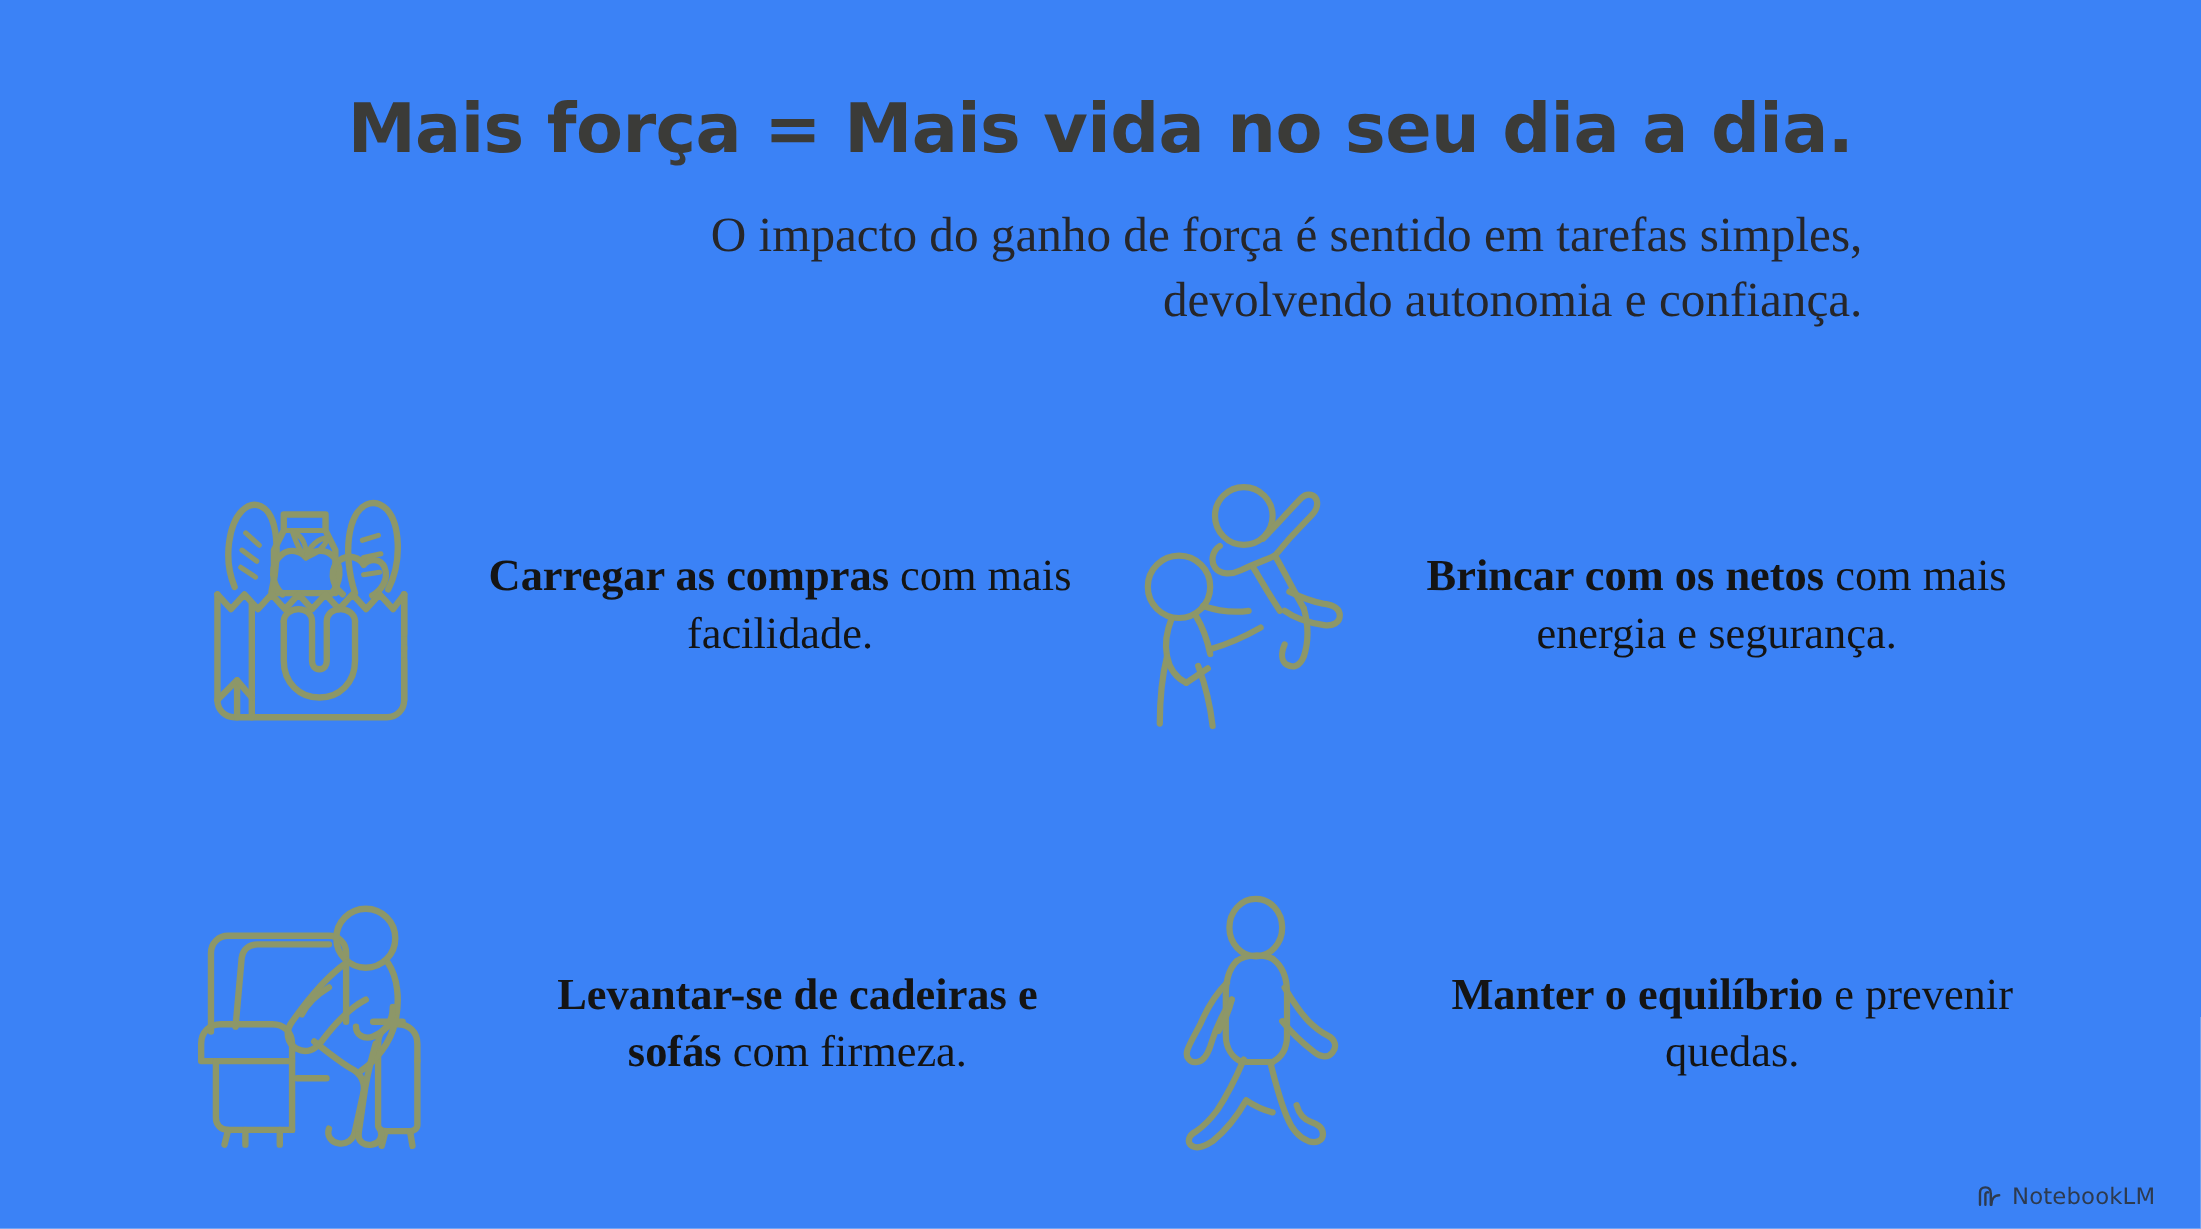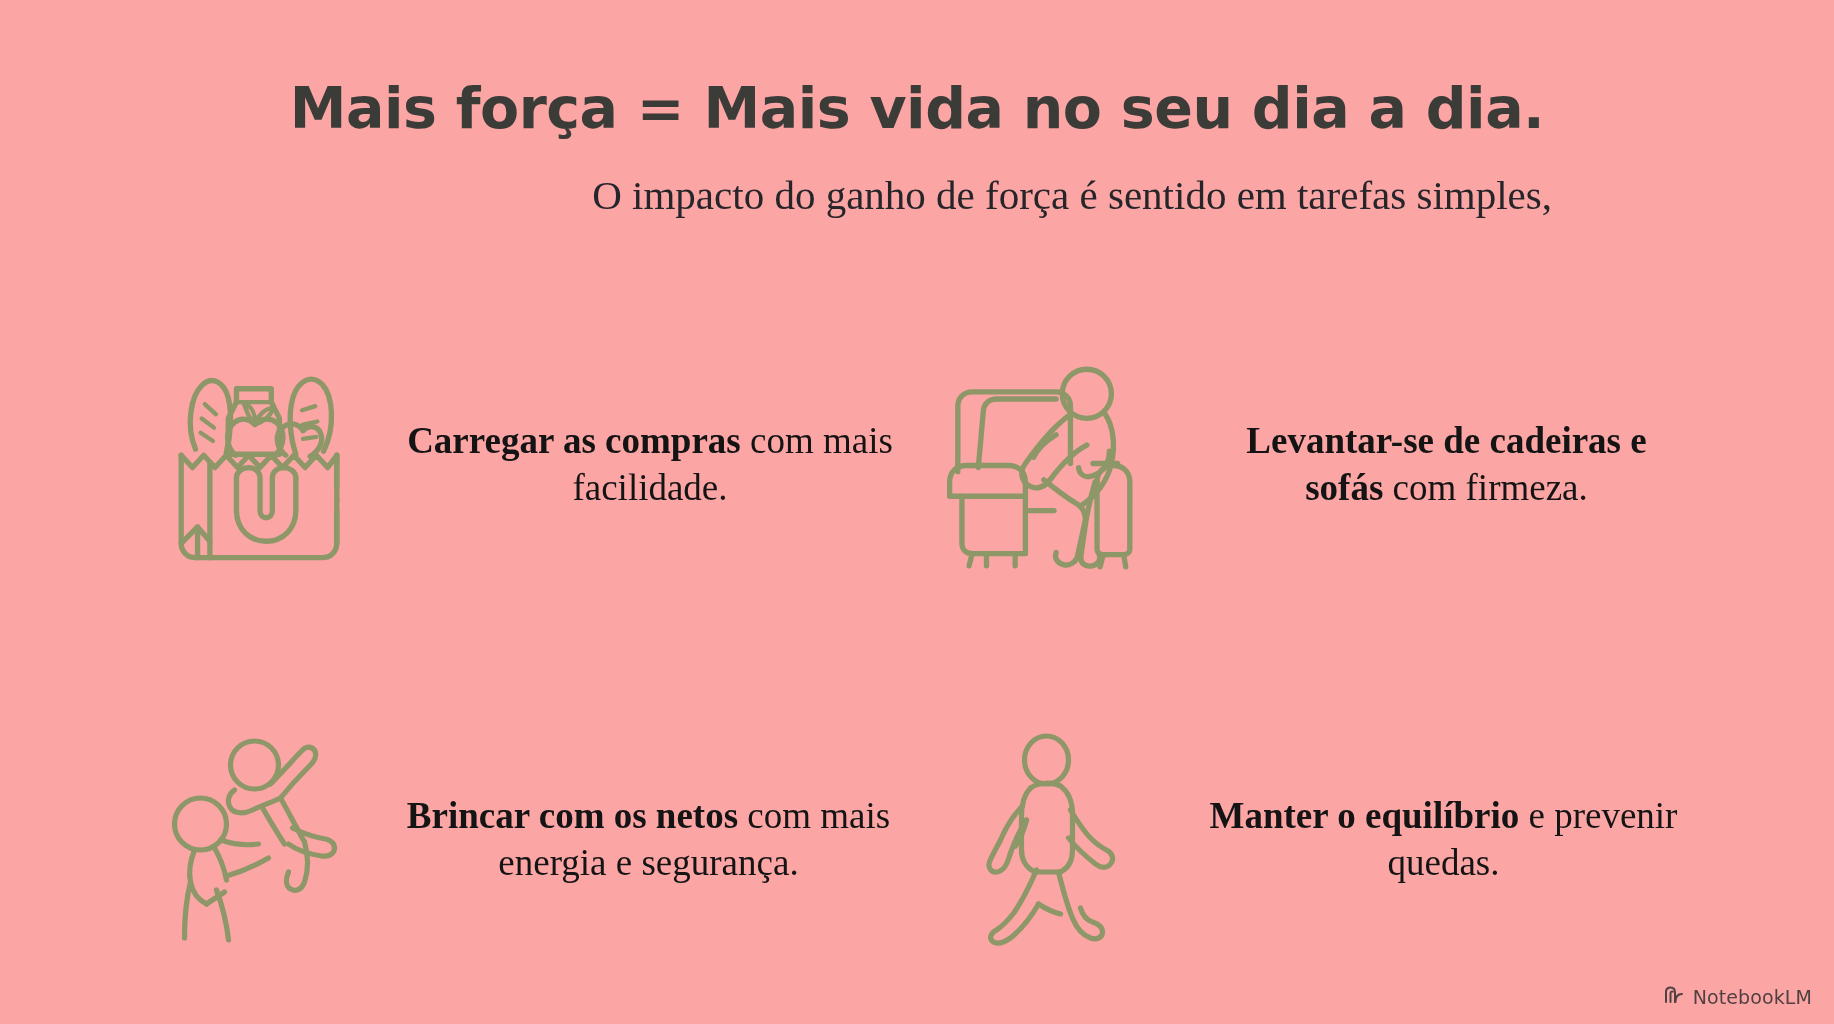--- a/index.html
+++ b/index.html
@@ -13,21 +13,21 @@
     background: #f4f2ed;
     font-family: "Liberation Serif", "DejaVu Serif", serif;
     overflow: hidden;
     position: relative;
     -webkit-font-smoothing: antialiased;
   }
 
   .slide {
     position: absolute;
     inset: 0;
-    background: #fca5a5;
+    background: #3b82f6;
     display: flex;
     flex-direction: column;
   }
 
   
   .header {
     padding-top: 78px;
     text-align: center;
     flex: 0 0 auto;
   }
@@ -122,24 +122,24 @@
   .benefit--groceries .benefit-icon { margin-left: 4px; }
   .benefit--chair   .benefit-icon { width: 235px; margin-left: 2px; }
   .benefit--kids    .benefit-icon { width: 205px; margin-left: 6px; }
   .benefit--walk    .benefit-icon { width: 185px; margin-left: 36px; }
   .benefit--walk    .benefit-text { margin-left: 16px; }
   .benefit--chair   .benefit-text { margin-left: 6px; }
 
   
   .watermark {
     position: absolute;
-    right: 22px;
+    right: 38px;
     bottom: 16px;
     display: flex;
-    align-items: flex-start;
+    align-items: center;
     gap: 8px;
     opacity: 0.82;
   }
   .watermark-label {
     font-family: "DejaVu Sans", "Liberation Sans", sans-serif;
     font-size: 19px;
     font-weight: 500;
     color: #2b2b2b;
     letter-spacing: 0.1px;
   }
@@ -147,20 +147,21 @@
 </style>
 </head>
 <body>
 
 <div class="slide">
 
   <div class="header">
     <h1 class="slide-title">Mais força = Mais vida no seu dia a dia.</h1>
     <p class="slide-subtitle">
       <span>O impacto do ganho de força é sentido em tarefas simples,</span><br>
+      <span>devolvendo autonomia e confiança.</span>
     </p>
   </div>
 
   <div class="benefits">
 
     <div class="benefit benefit--groceries">
       <div class="benefit-icon">
         <svg viewBox="0 0 200 210" aria-hidden="true">
 
           <path class="icon-stroke" d="M38 90 C28 66 34 38 44 28 C54 18 66 24 70 40 C74 56 72 78 68 94"></path>
@@ -190,65 +191,20 @@
           <path class="icon-stroke" d="M176 96 L176 128"></path>
           <path class="icon-stroke" d="M176 150 L176 182"></path>
           <path class="icon-stroke" d="M176 139 L176 140"></path>
 
           <path class="icon-stroke" d="M78 118 L78 150 C78 168 91 180 107 180 C123 180 136 168 136 150 L136 118"></path>
           <path class="icon-stroke" d="M78 118 C78 112 84 108 90 108 C96 108 101 112 101 118 L101 150 C101 154 103 157 107 157 C111 157 113 154 113 150 L113 118 C113 112 118 108 124 108 C130 108 136 112 136 118"></path>
         </svg>
       </div>
       <div class="benefit-text">
         <strong>Carregar as compras</strong><span> com mais facilidade.</span>
-      </div>
-    </div>
-
-    <div class="benefit benefit--chair">
-      <div class="benefit-icon">
-        <svg viewBox="0 0 215 210" aria-hidden="true">
-
-          <path class="icon-stroke" d="M16 112 L16 48 C16 40 22 34 30 34 L112 34 C120 34 126 40 126 48 L126 104"></path>
-
-          <path class="icon-stroke" d="M36 108 L41 52 C42 45 47 41 54 41 L112 41"></path>
-
-          <path class="icon-stroke" d="M8 122 C8 112 15 106 24 106 L66 106 C75 106 82 112 82 122 L82 136 L8 136 Z"></path>
-
-          <path class="icon-stroke" d="M20 136 L20 182 C20 188 24 192 30 192 L82 192"></path>
-          <path class="icon-stroke" d="M82 136 L82 192"></path>
-
-          <path class="icon-stroke" d="M152 122 C152 112 159 106 168 106 C177 106 184 112 184 122 L184 136"></path>
-          <path class="icon-stroke" d="M152 122 L152 188 C152 191 155 193 158 193 L178 193 C181 193 184 191 184 188 L184 136"></path>
-
-          <path class="icon-stroke" d="M30 192 L27 204 M44 192 L44 204 M72 192 L72 204"></path>
-          <path class="icon-stroke" d="M158 193 L155 205 M178 193 L180 205"></path>
-
-          <circle class="icon-stroke" cx="142" cy="36" r="24"></circle>
-
-          <path class="icon-stroke" d="M126 56 C112 66 96 84 82 104 C76 112 78 122 86 126 C93 130 101 127 106 120 C118 104 130 92 142 86"></path>
-
-          <path class="icon-stroke" d="M160 56 C168 68 170 86 166 104 C162 122 150 136 138 144"></path>
-
-          <path class="icon-stroke" d="M112 76 C102 82 94 90 90 98"></path>
-          <path class="icon-stroke" d="M164 92 C164 104 158 112 148 116 C140 119 134 114 134 108"></path>
-
-          <path class="icon-stroke" d="M148 104 L172 104"></path>
-
-          <path class="icon-stroke" d="M100 120 C110 128 120 136 130 142 C138 146 142 154 140 162"></path>
-
-          <path class="icon-stroke" d="M140 162 L133 194 C132 200 126 204 120 203 C114 202 110 197 112 191"></path>
-
-          <path class="icon-stroke" d="M150 122 C146 136 142 152 140 168 L136 196"></path>
-          <path class="icon-stroke" d="M136 196 C136 202 141 205 147 204 C153 203 156 198 154 192"></path>
-
-          <path class="icon-stroke" d="M86 150 L110 150"></path>
-        </svg>
-      </div>
-      <div class="benefit-text">
-        <strong>Levantar-se de cadeiras e sofás</strong><span> com firmeza.</span>
       </div>
     </div>
 
     <div class="benefit benefit--kids">
       <div class="benefit-icon">
         <svg viewBox="0 0 200 215" aria-hidden="true">
 
           <circle class="icon-stroke" cx="96" cy="33" r="24"></circle>
 
           <path class="icon-stroke" d="M112 52 C124 40 136 26 144 18 C149 13 156 15 157 21 C158 27 154 31 149 36 C140 45 130 56 122 66"></path>
@@ -270,20 +226,65 @@
           <path class="icon-stroke" d="M36 118 C32 128 30 140 32 150 C34 160 40 168 48 172"></path>
           <path class="icon-stroke" d="M56 116 C62 126 66 138 68 148"></path>
 
           <path class="icon-stroke" d="M32 150 C28 166 26 186 26 206"></path>
           <path class="icon-stroke" d="M58 158 C64 174 68 190 70 208"></path>
           <path class="icon-stroke" d="M48 172 L66 160"></path>
         </svg>
       </div>
       <div class="benefit-text">
         <strong>Brincar com os netos</strong><span> com mais energia e segurança.</span>
+      </div>
+    </div>
+
+    <div class="benefit benefit--chair">
+      <div class="benefit-icon">
+        <svg viewBox="0 0 215 210" aria-hidden="true">
+
+          <path class="icon-stroke" d="M16 112 L16 48 C16 40 22 34 30 34 L112 34 C120 34 126 40 126 48 L126 104"></path>
+
+          <path class="icon-stroke" d="M36 108 L41 52 C42 45 47 41 54 41 L112 41"></path>
+
+          <path class="icon-stroke" d="M8 122 C8 112 15 106 24 106 L66 106 C75 106 82 112 82 122 L82 136 L8 136 Z"></path>
+
+          <path class="icon-stroke" d="M20 136 L20 182 C20 188 24 192 30 192 L82 192"></path>
+          <path class="icon-stroke" d="M82 136 L82 192"></path>
+
+          <path class="icon-stroke" d="M152 122 C152 112 159 106 168 106 C177 106 184 112 184 122 L184 136"></path>
+          <path class="icon-stroke" d="M152 122 L152 188 C152 191 155 193 158 193 L178 193 C181 193 184 191 184 188 L184 136"></path>
+
+          <path class="icon-stroke" d="M30 192 L27 204 M44 192 L44 204 M72 192 L72 204"></path>
+          <path class="icon-stroke" d="M158 193 L155 205 M178 193 L180 205"></path>
+
+          <circle class="icon-stroke" cx="142" cy="36" r="24"></circle>
+
+          <path class="icon-stroke" d="M126 56 C112 66 96 84 82 104 C76 112 78 122 86 126 C93 130 101 127 106 120 C118 104 130 92 142 86"></path>
+
+          <path class="icon-stroke" d="M160 56 C168 68 170 86 166 104 C162 122 150 136 138 144"></path>
+
+          <path class="icon-stroke" d="M112 76 C102 82 94 90 90 98"></path>
+          <path class="icon-stroke" d="M164 92 C164 104 158 112 148 116 C140 119 134 114 134 108"></path>
+
+          <path class="icon-stroke" d="M148 104 L172 104"></path>
+
+          <path class="icon-stroke" d="M100 120 C110 128 120 136 130 142 C138 146 142 154 140 162"></path>
+
+          <path class="icon-stroke" d="M140 162 L133 194 C132 200 126 204 120 203 C114 202 110 197 112 191"></path>
+
+          <path class="icon-stroke" d="M150 122 C146 136 142 152 140 168 L136 196"></path>
+          <path class="icon-stroke" d="M136 196 C136 202 141 205 147 204 C153 203 156 198 154 192"></path>
+
+          <path class="icon-stroke" d="M86 150 L110 150"></path>
+        </svg>
+      </div>
+      <div class="benefit-text">
+        <strong>Levantar-se de cadeiras e sofás</strong><span> com firmeza.</span>
       </div>
     </div>
 
     <div class="benefit benefit--walk">
       <div class="benefit-icon">
         <svg viewBox="0 0 160 215" aria-hidden="true">
 
           <ellipse class="icon-stroke" cx="66" cy="28" rx="22" ry="24"></ellipse>
 
           <path class="icon-stroke" d="M50 56 C44 62 41 72 41 84 L41 118 C41 128 46 136 54 140"></path>

